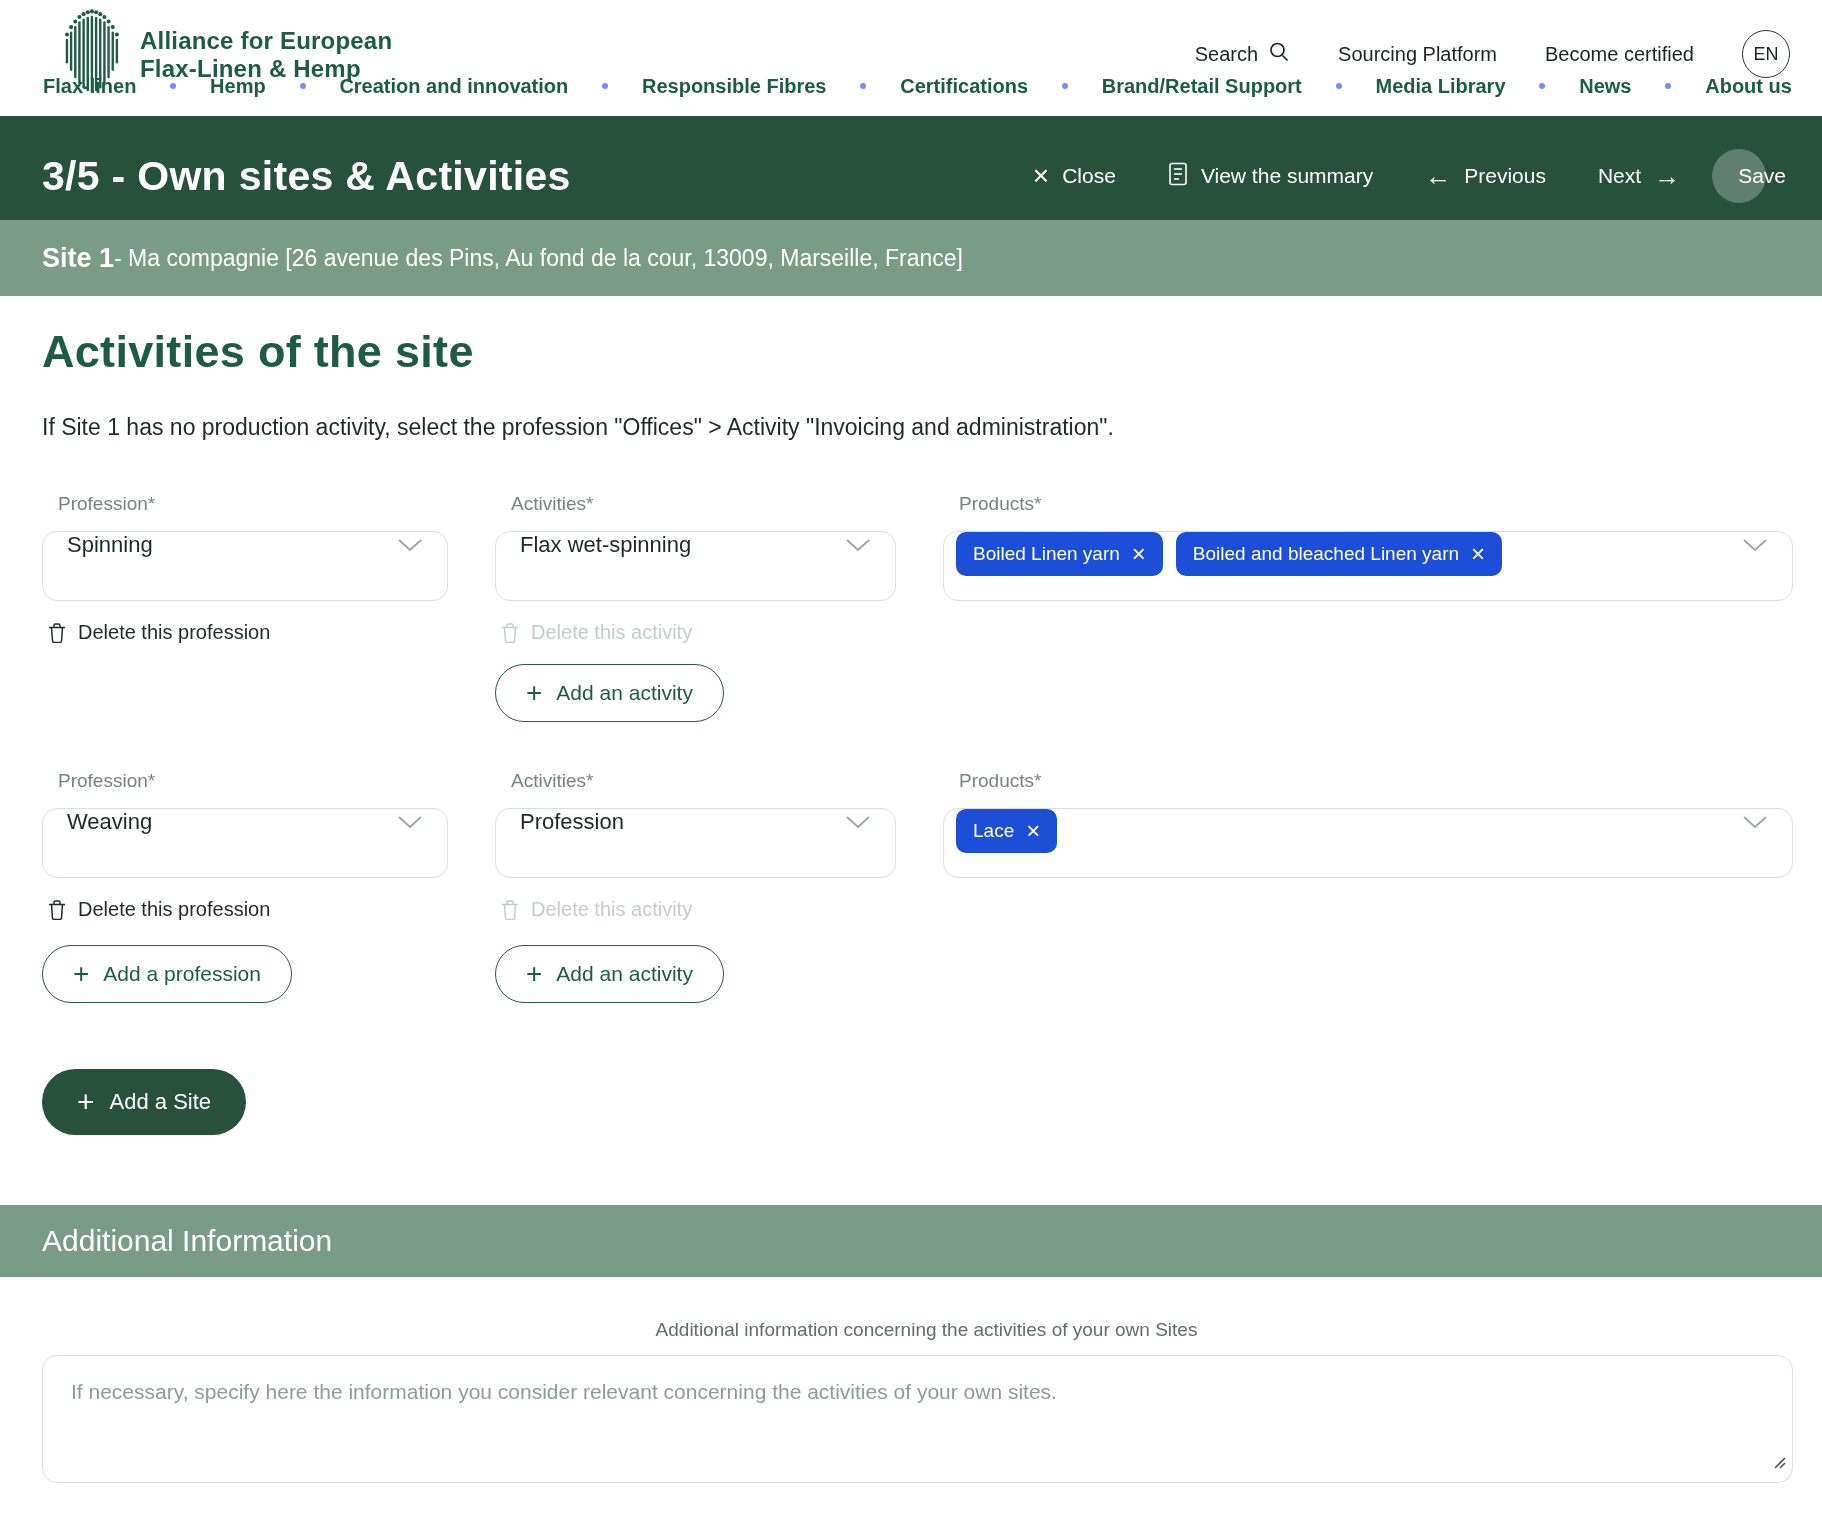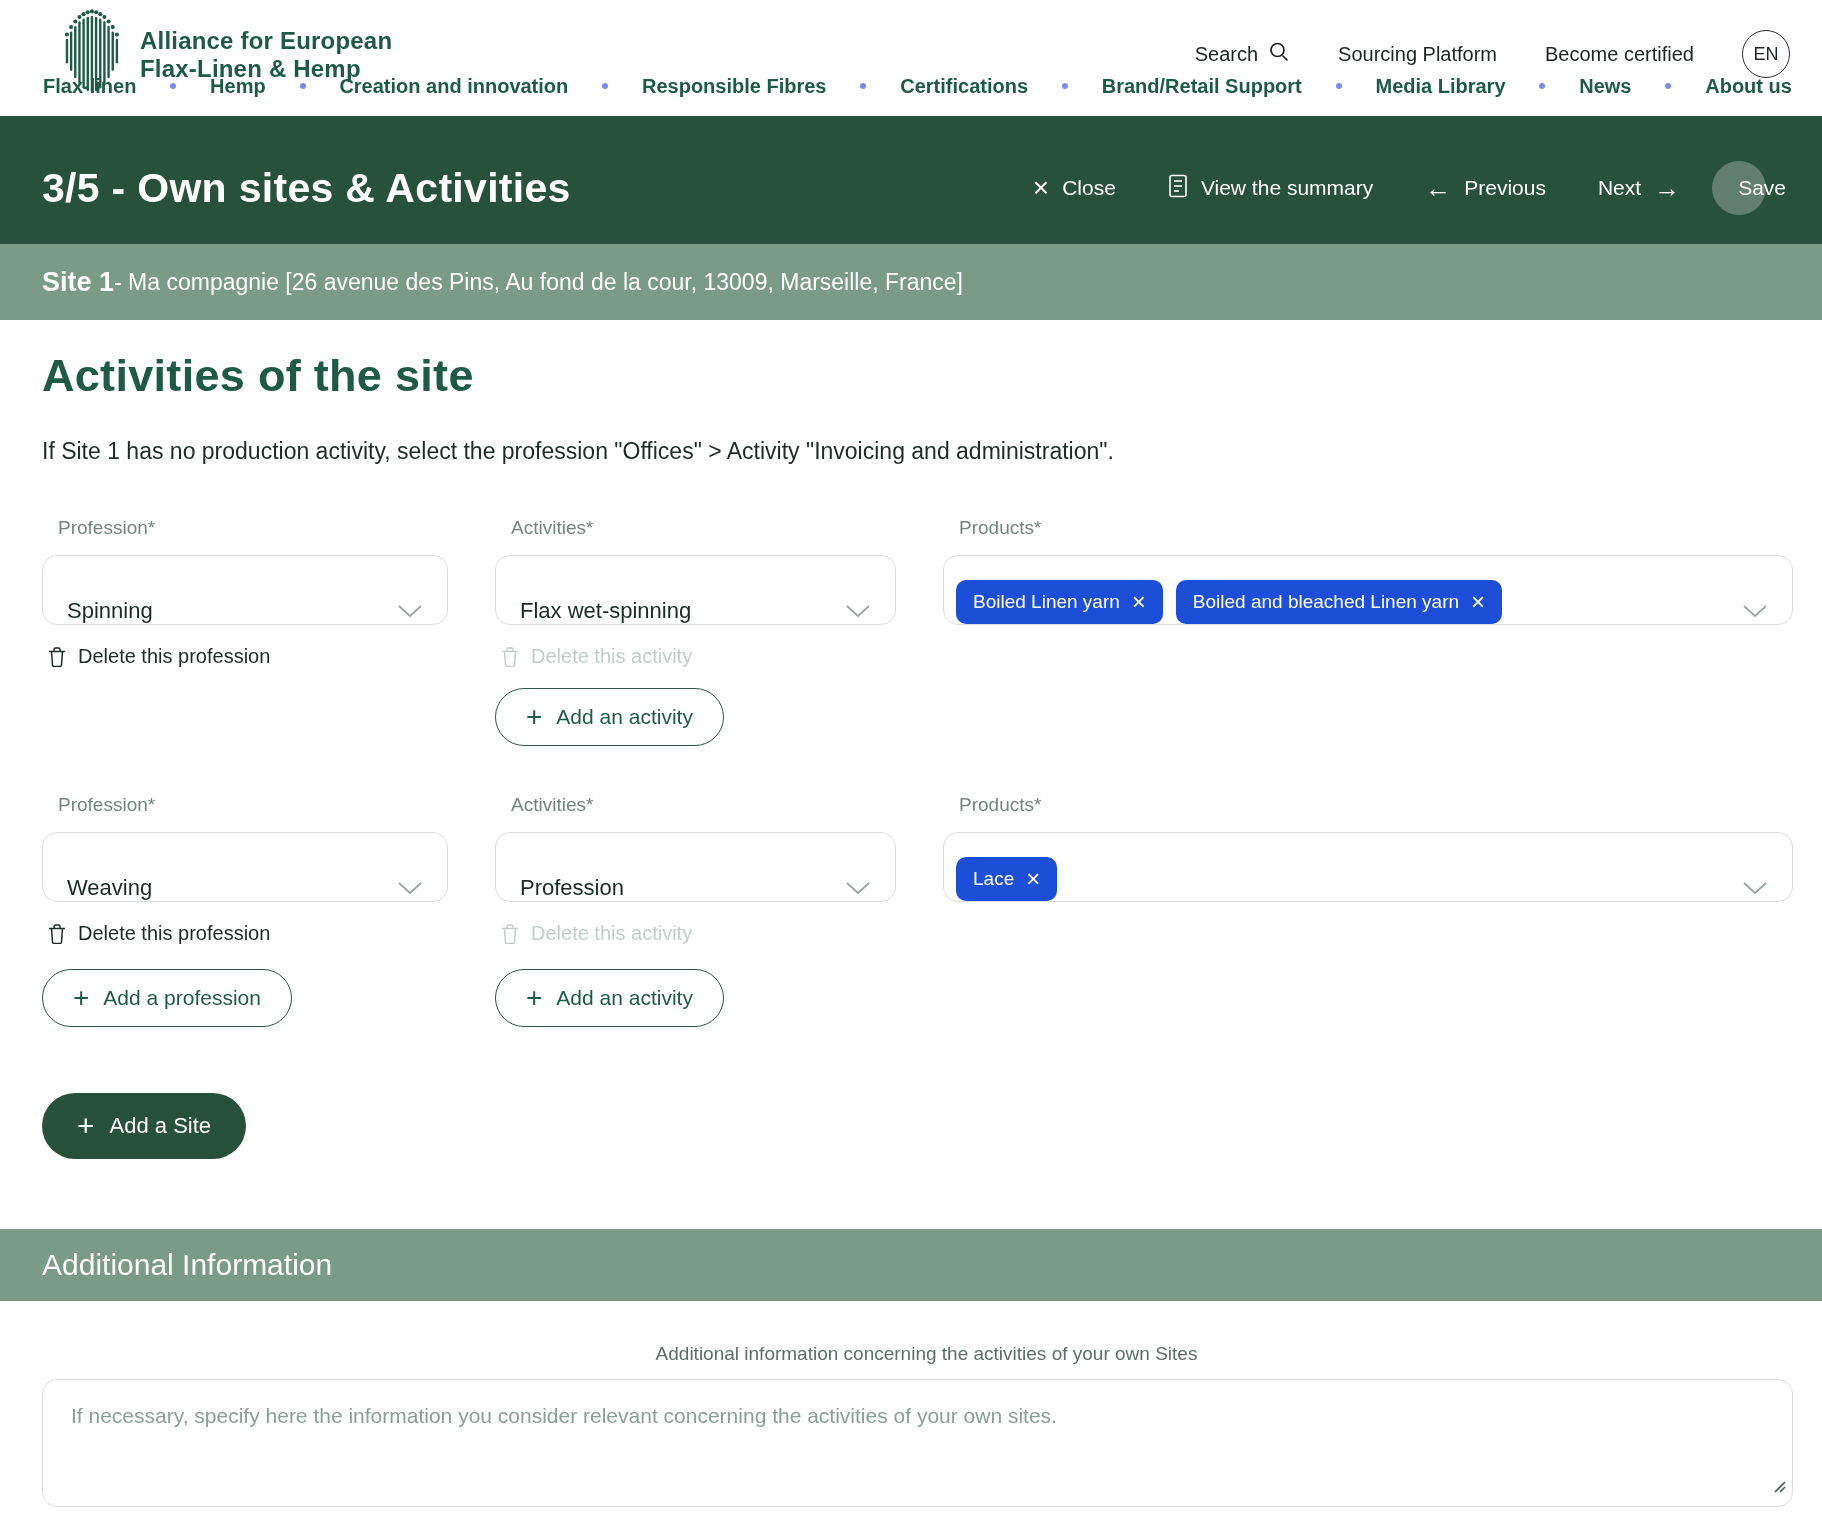--- a/index.html
+++ b/index.html
@@ -16,21 +16,21 @@
   .util-item { display:flex; align-items:center; gap:10px; cursor:pointer; }
   .lang-btn { width:48px; height:48px; border:1px solid #2a2f2c; border-radius:50%;
     display:flex; align-items:center; justify-content:center; font-size:18px; cursor:pointer; }
   .nav { position:absolute; left:43px; right:30px; bottom:8px; height:44px;
     display:flex; align-items:center; justify-content:space-between;
     color:#1E5B46; font-weight:700; font-size:20px; }
   .nav-item { cursor:pointer; white-space:nowrap; }
   .nav-dot { width:6px; height:6px; border-radius:50%; background:#7B8BF0; flex:0 0 auto; }
 
   
-  .wizard { height:128px; background:#27503D; color:#fff; display:flex; align-items:center;
+  .wizard { height:104px; background:#27503D; color:#fff; display:flex; align-items:center;
     justify-content:space-between; padding:16px 30px 0 42px; }
   .wizard-title { font-size:41px; font-weight:600; letter-spacing:.3px; }
   .wizard-actions { display:flex; align-items:center; gap:52px; font-size:21px; }
   .w-action { display:flex; align-items:center; gap:13px; cursor:pointer; white-space:nowrap; }
   .x-glyph { font-size:28px; line-height:1; font-weight:400; }
   .arrow-glyph { font-size:26px; line-height:1; }
   .save-action { position:relative; padding:0 6px; }
   .save-circle { position:absolute; left:-20px; top:50%; transform:translateY(-50%);
     width:54px; height:54px; border-radius:50%; background:rgba(255,255,255,.27); }
   .save-text { position:relative; z-index:1; }
@@ -45,21 +45,21 @@
   .main { padding:0 29px 0 42px; }
   .page-title { margin-top:30px; font-size:45px; font-weight:600; color:#1E5B46; letter-spacing:.3px; }
   .instruction { margin-top:36px; font-size:23px; color:#1F2B26; }
 
   .form-grid { display:grid; grid-template-columns:406px 401px 1fr; column-gap:47px; align-items:start; }
   .row1 { margin-top:52px; }
   .row2 { margin-top:48px; }
   .buttons-row { margin-top:24px; }
   .field-label { font-size:19px; color:#75847E; margin:0 0 16px 16px; }
   .select-box { height:70px; border:1px solid #D9DEDB; border-radius:15px; background:#fff;
-    display:flex; align-items:flex-end; justify-content:space-between; padding:0 24px;
+    display:flex; align-items:flex-start; justify-content:space-between; padding:0 24px;
     font-size:22px; color:#1C2A24; cursor:pointer; }
   .chev { flex:0 0 auto; margin-left:12px; }
   .products-box { padding:0 24px 0 12px; }
   .tags { display:flex; align-items:center; gap:13px; }
   .tag { display:flex; align-items:center; gap:12px; background:#1d4ed8; color:#fff;
     height:44px; padding:0 17px; border-radius:10px; font-size:19px; white-space:nowrap; }
   .tag-x { font-size:24px; line-height:1; cursor:pointer; }
 
   .delete-link { margin:20px 0 0 6px; display:flex; align-items:center; gap:12px;
     font-size:20px; color:#1F2B26; cursor:pointer; }

